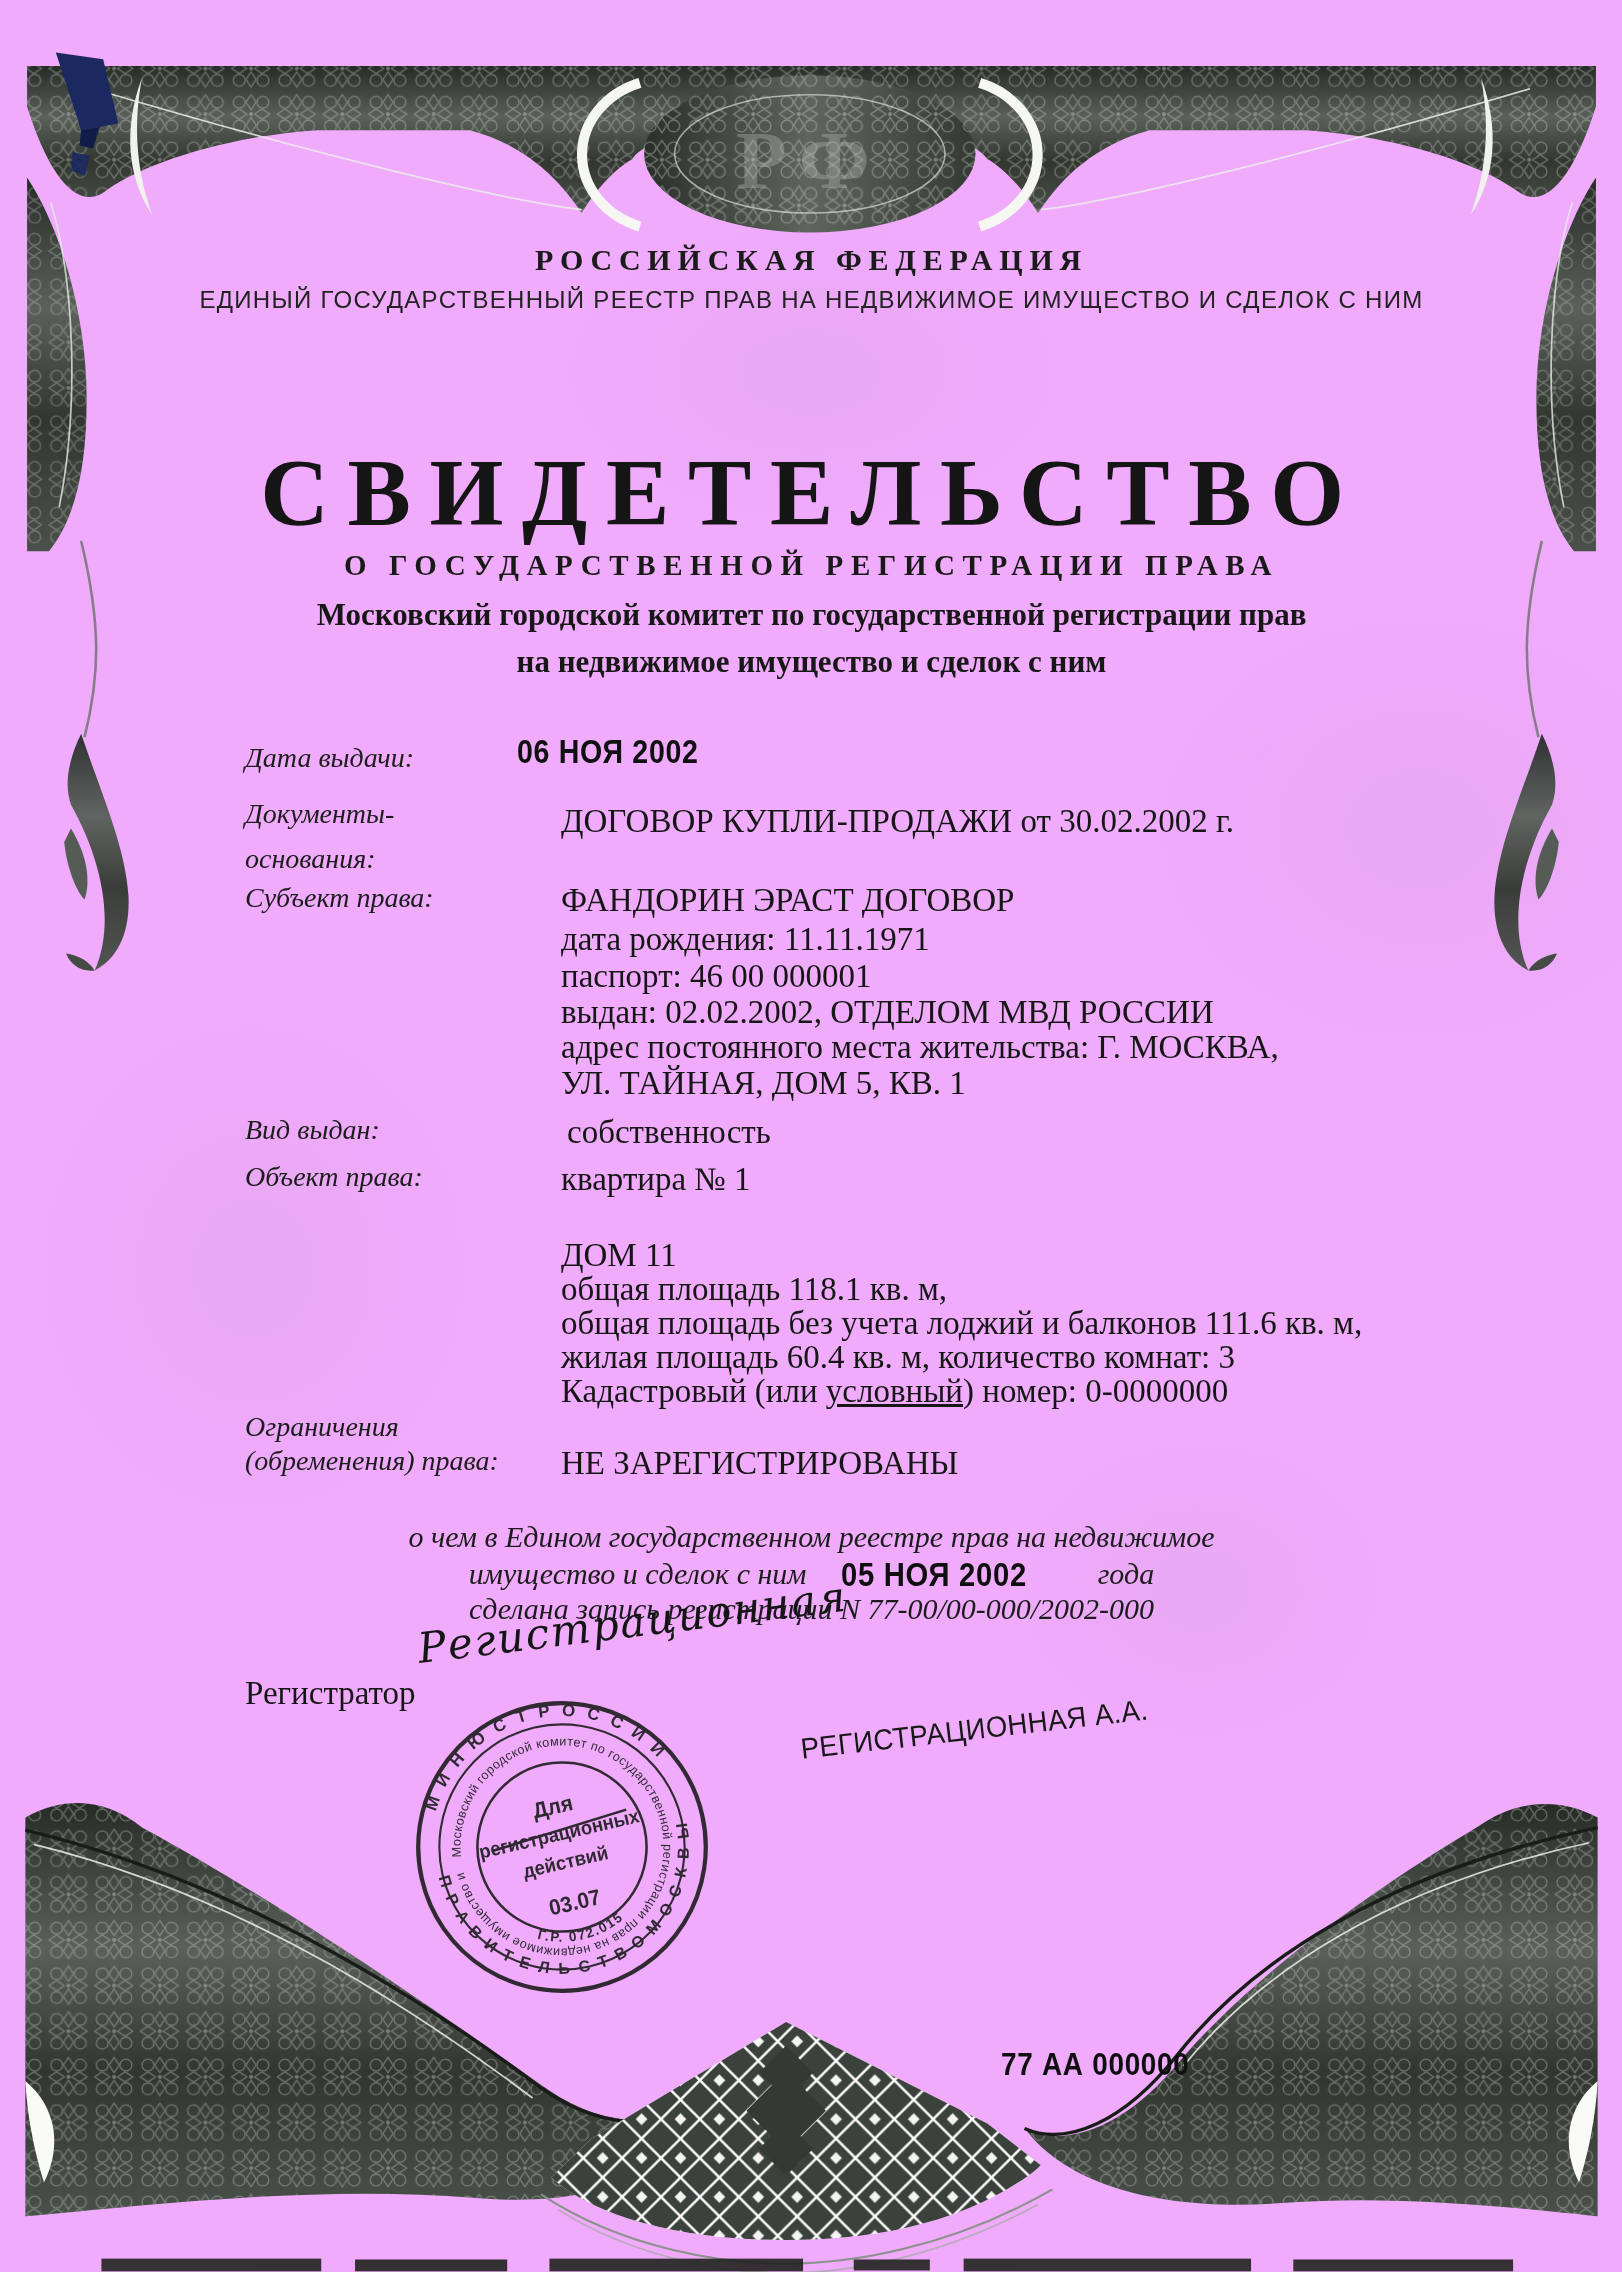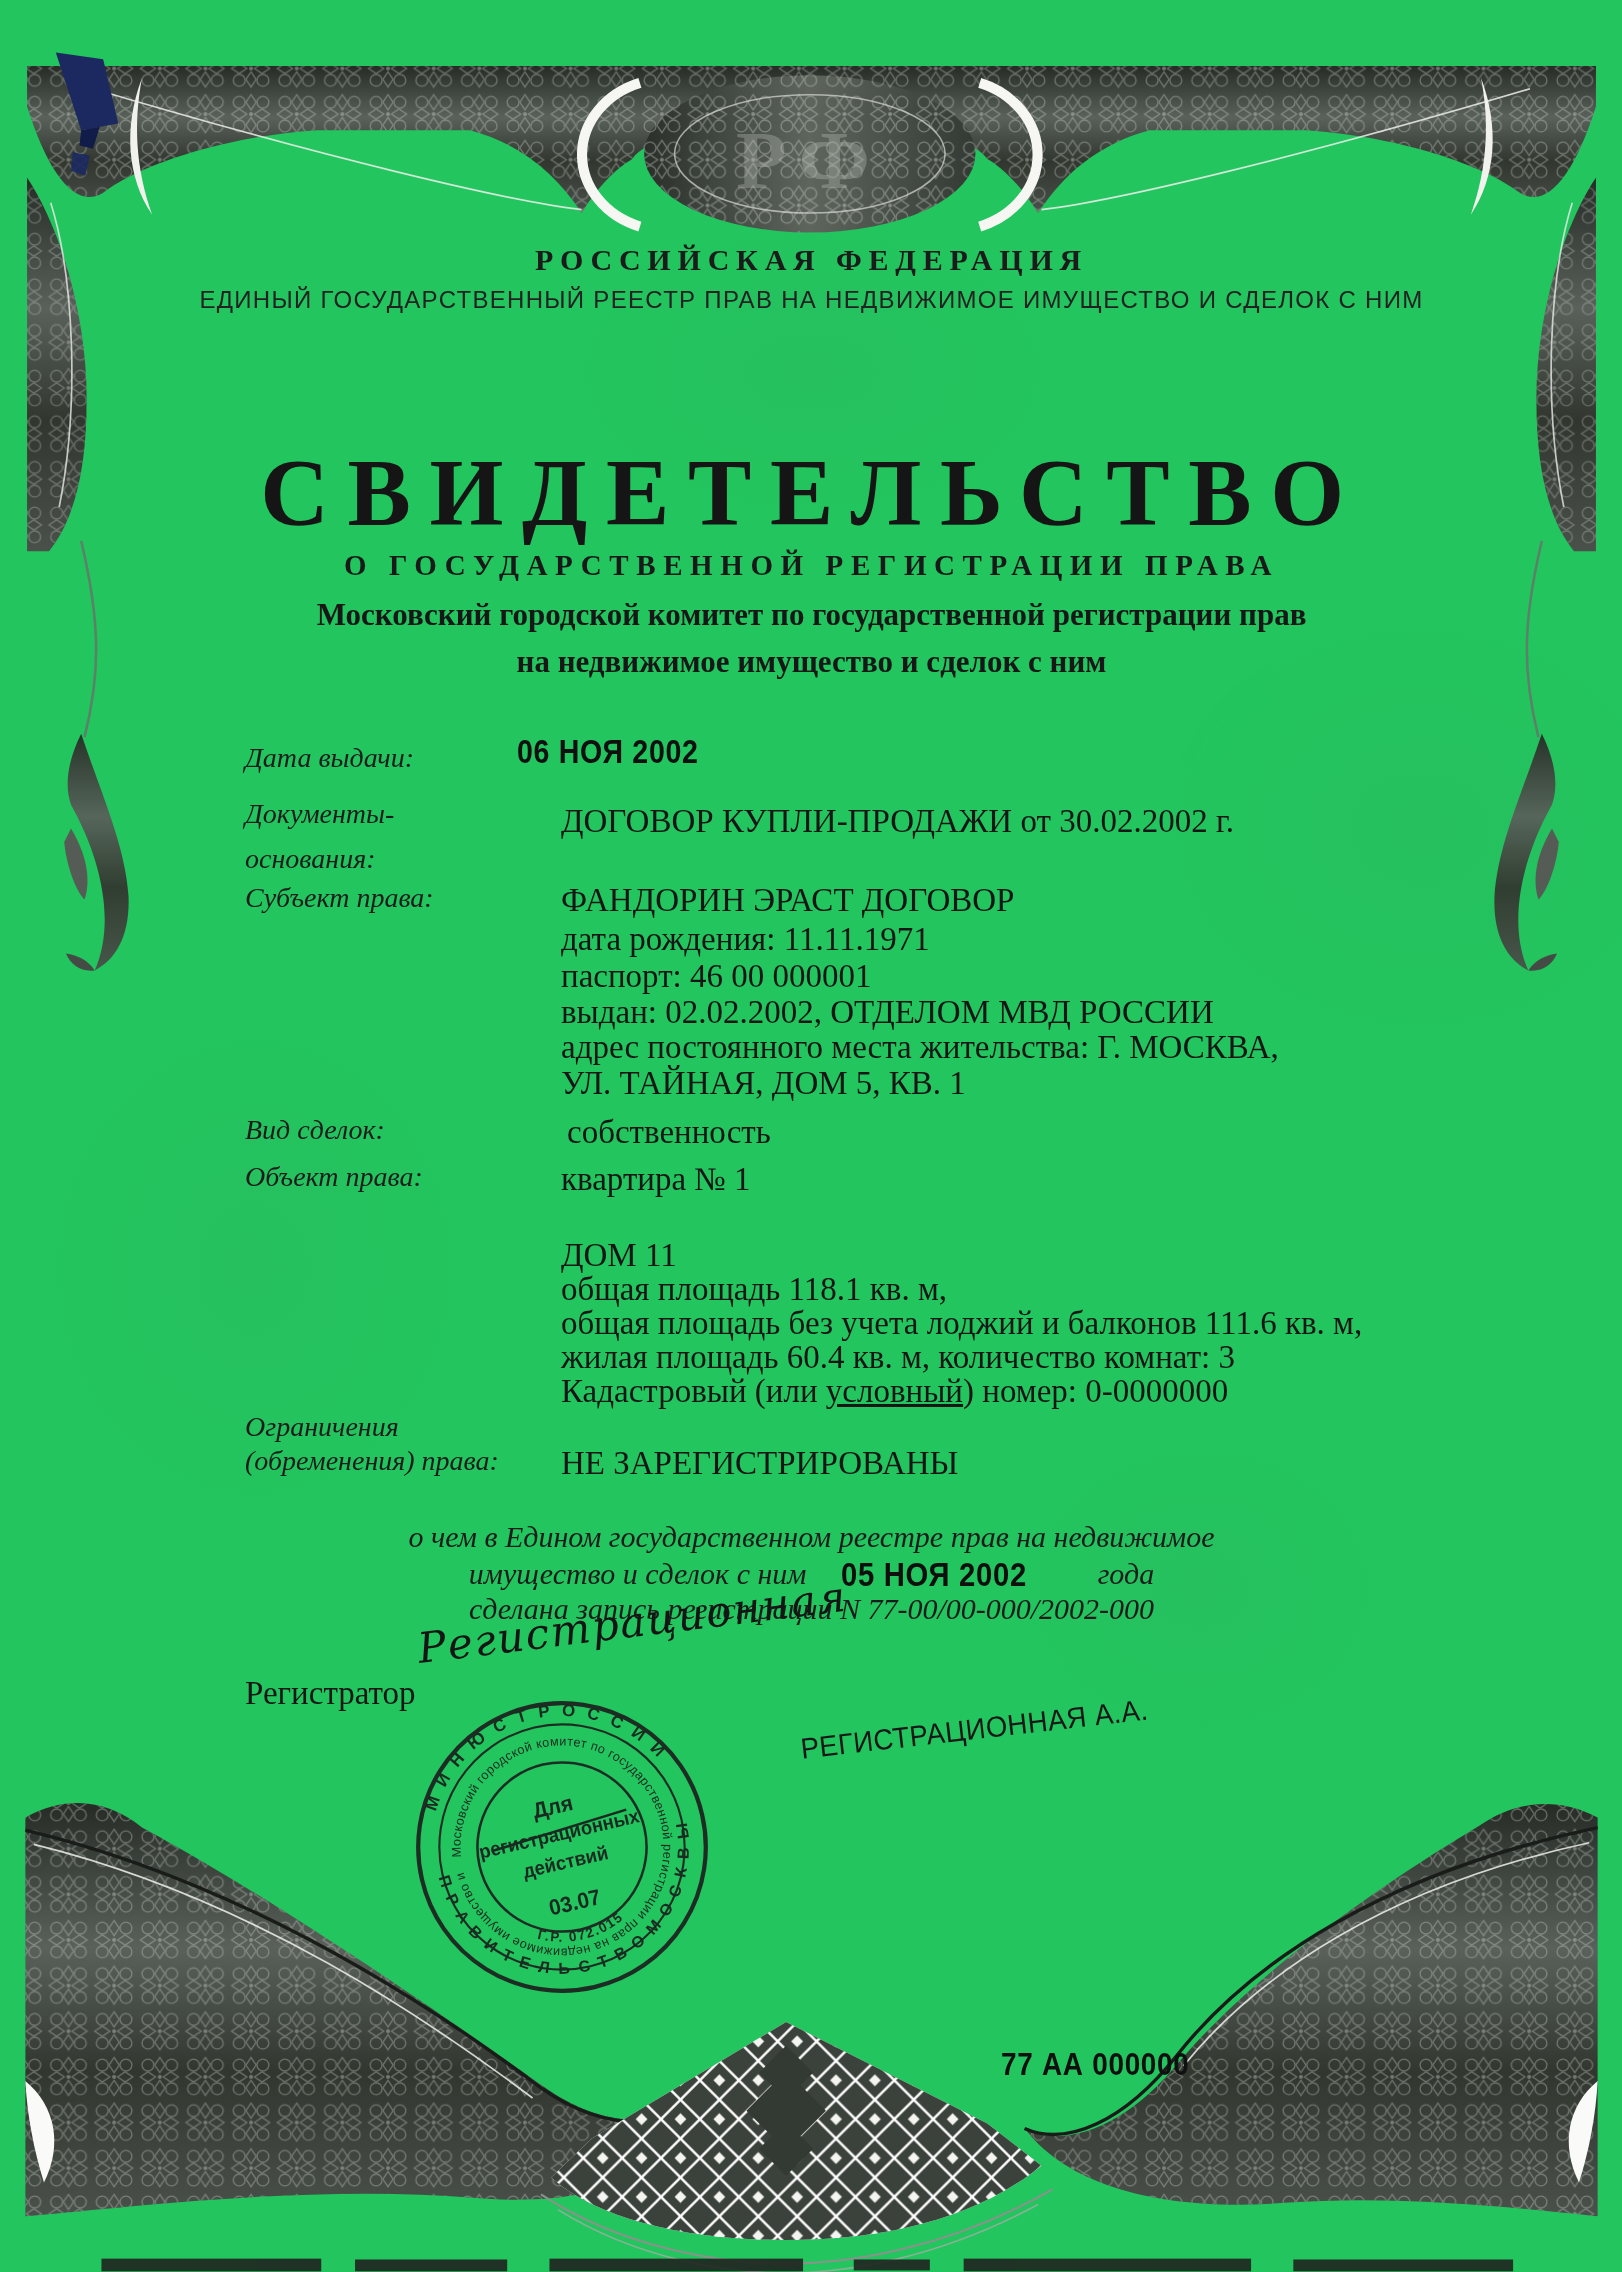--- a/index.html
+++ b/index.html
@@ -1,16 +1,16 @@
 <!DOCTYPE html>
 <html style="font-size:13.5px"><head>
 <meta charset="utf-8">
 <style>
   html,body{margin:0;padding:0;background:#ffffff;}
-  .page{position:relative;width:1623px;height:2273px;background:#22c55e;overflow:hidden;
+  .page{position:relative;width:1623px;height:2273px;background:#f0abfc;overflow:hidden;
         font-family:"Liberation Serif", serif;}
   svg.layer{position:absolute;left:0;top:0;width:1623px;height:2273px;}
   .t{position:absolute;color:#1d1d1d;white-space:nowrap;}
   .center{left:0;right:0;text-align:center;}
   .country{top:243px;font-size:30px;font-weight:bold;letter-spacing:6.8px;color:#1b1b1b;}
   .registry{top:286px;font-family:"Liberation Sans",sans-serif;font-size:24px;letter-spacing:1.3px;color:#222;}
   .maintitle{top:438px;font-size:95px;font-weight:bold;letter-spacing:18.6px;color:#151515;}
   .subtitle{top:549px;font-size:29px;font-weight:bold;letter-spacing:7.6px;color:#191919;}
   .auth{font-size:31px;font-weight:bold;color:#171717;}
   .lbl{font-style:italic;font-size:28px;color:#1c1c1c;}
@@ -241,21 +241,21 @@
   <div class="t val" style="left:561px;top:803px;">ДОГОВОР КУПЛИ-ПРОДАЖИ от 30.02.2002 г.</div>
 
   <div class="t lbl" style="left:245px;top:882px;">Субъект права:</div>
   <div class="t val" style="left:561px;top:882px;">ФАНДОРИН ЭРАСТ ДОГОВОР</div>
   <div class="t val" style="left:561px;top:921px;">дата рождения: 11.11.1971</div>
   <div class="t val" style="left:561px;top:958px;">паспорт: 46 00 000001</div>
   <div class="t val" style="left:561px;top:994px;">выдан: 02.02.2002, ОТДЕЛОМ МВД РОССИИ</div>
   <div class="t val" style="left:561px;top:1029px;">адрес постоянного места жительства: Г. МОСКВА,</div>
   <div class="t val" style="left:561px;top:1065px;">УЛ. ТАЙНАЯ, ДОМ 5, КВ. 1</div>
 
-  <div class="t lbl" style="left:245px;top:1114px;">Вид сделок:</div>
+  <div class="t lbl" style="left:245px;top:1114px;">Вид выдан:</div>
   <div class="t val" style="left:561px;top:1114px;margin-left:6px;">собственность</div>
 
   <div class="t lbl" style="left:245px;top:1161px;">Объект права:</div>
   <div class="t val" style="left:561px;top:1161px;">квартира  № 1</div>
   <div class="t val" style="left:561px;top:1237px;">ДОМ 11</div>
   <div class="t val" style="left:561px;top:1271px;">общая площадь 118.1 кв. м,</div>
   <div class="t val" style="left:561px;top:1305px;">общая площадь без учета лоджий и балконов 111.6 кв. м,</div>
   <div class="t val" style="left:561px;top:1339px;">жилая площадь 60.4 кв. м, количество комнат: 3</div>
   <div class="t val" style="left:561px;top:1373px;"><span>Кадастровый (или </span><span class="u">условный</span><span>) номер: 0-0000000</span></div>
 

